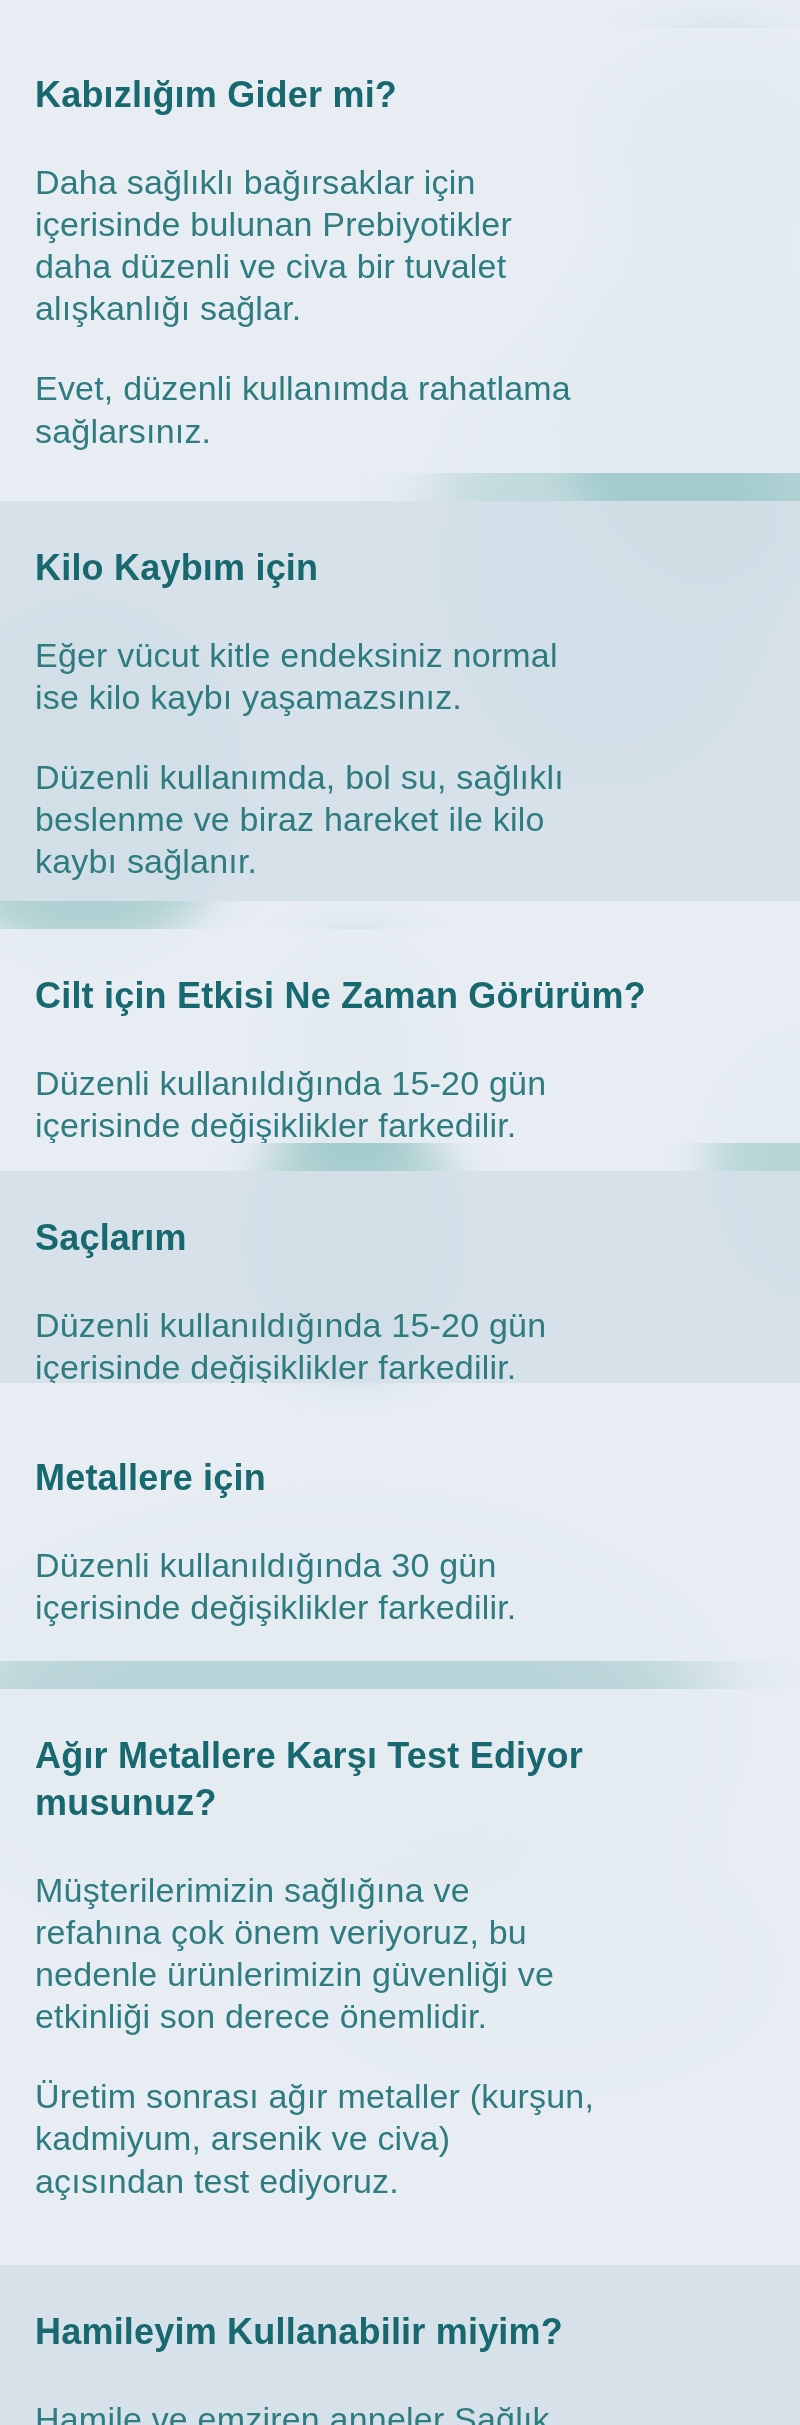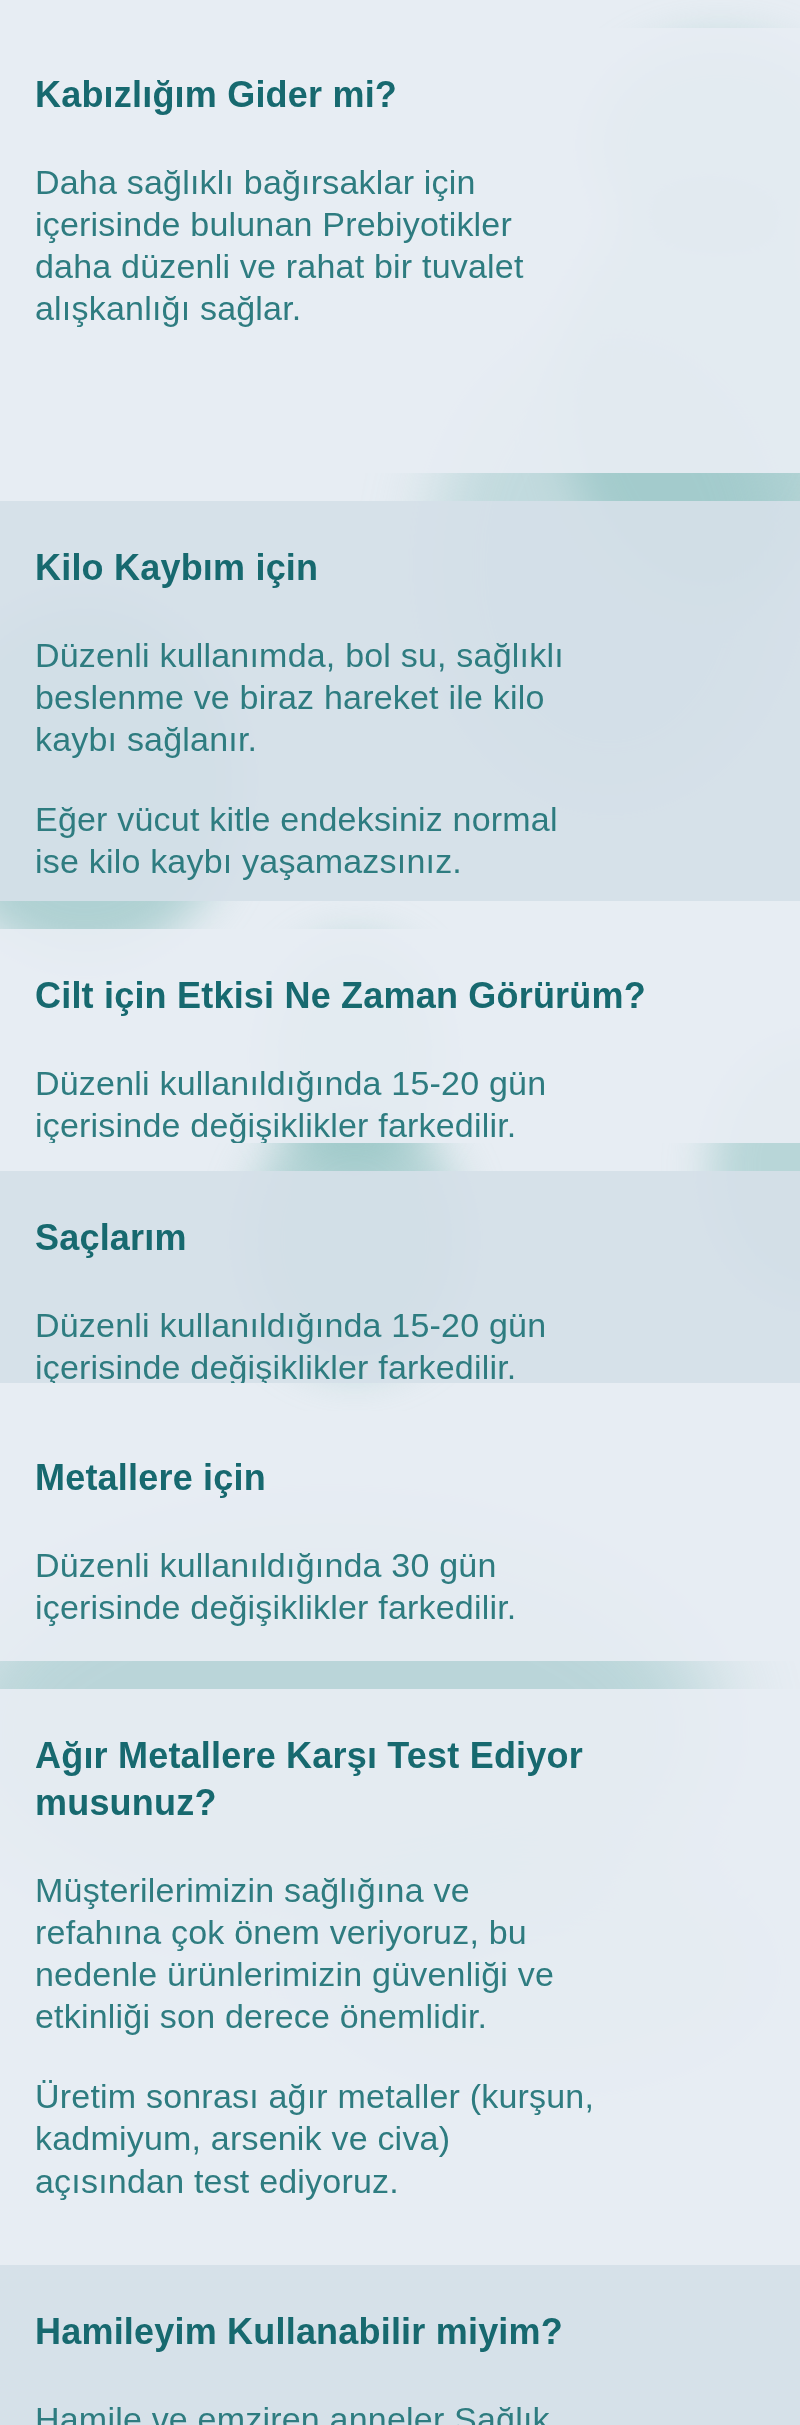--- a/index.html
+++ b/index.html
@@ -73,31 +73,33 @@
     <div class="blob b6"></div>
     <div class="blob b7"></div>
     <div class="blob b8"></div>
     <div class="blob b9"></div>
   </div>
 
   <section class="band light" style="height:445px">
     <h2>Kabızlığım Gider mi?</h2>
     <p>Daha sağlıklı bağırsaklar için
 içerisinde bulunan Prebiyotikler
-daha düzenli ve rahat bir tuvalet
+daha düzenli ve civa bir tuvalet
 alışkanlığı sağlar.</p>
+    <p>Evet, düzenli kullanımda rahatlama
+sağlarsınız.</p>
   </section>
 
   <section class="band dark" style="height:400px">
     <h2>Kilo Kaybım için</h2>
+    <p>Eğer vücut kitle endeksiniz normal
+ise kilo kaybı yaşamazsınız.</p>
     <p>Düzenli kullanımda, bol su, sağlıklı
 beslenme ve biraz hareket ile kilo
 kaybı sağlanır.</p>
-    <p>Eğer vücut kitle endeksiniz normal
-ise kilo kaybı yaşamazsınız.</p>
   </section>
 
   <section class="band light" style="height:214px">
     <h2>Cilt için Etkisi Ne Zaman Görürüm?</h2>
     <p>Düzenli kullanıldığında 15-20 gün
 içerisinde değişiklikler farkedilir.</p>
   </section>
 
   <section class="band dark" style="height:212px">
     <h2>Saçlarım</h2>

